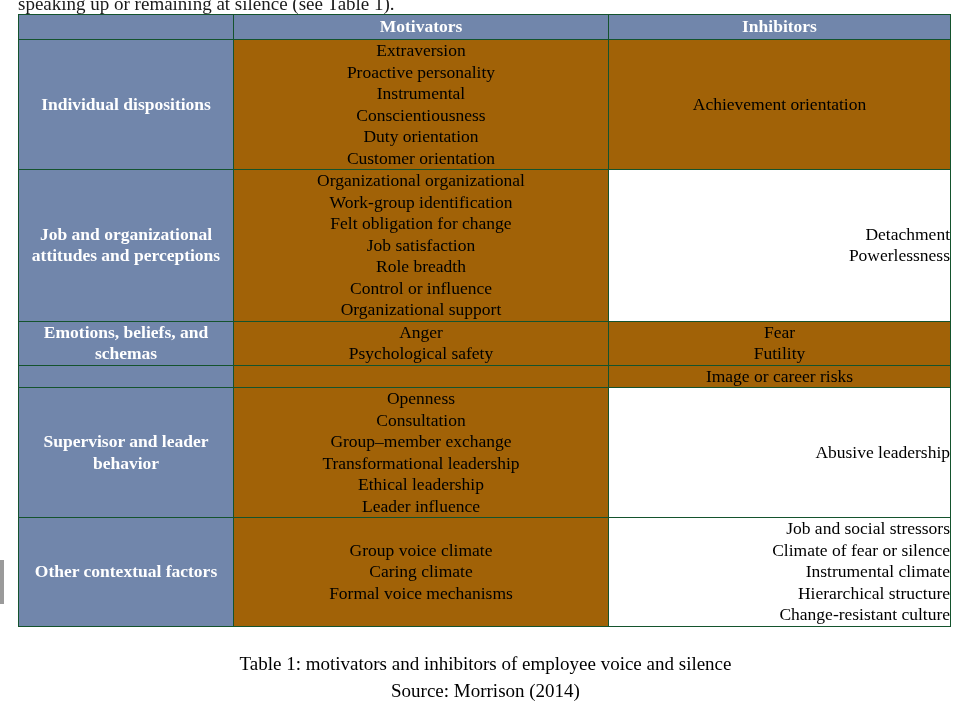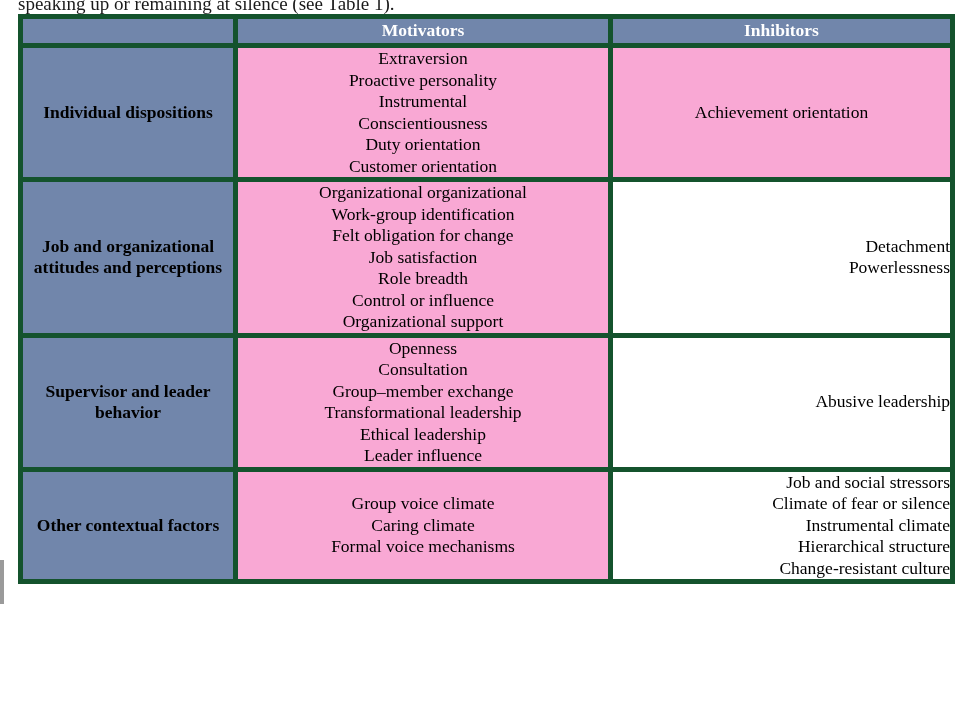--- a/index.html
+++ b/index.html
@@ -41,48 +41,48 @@
     position: absolute;
     left: 18px;
     top: 14px;
     width: 932px;
     border-collapse: collapse;
     table-layout: fixed;
     font-size: 17.5px;
     line-height: 21.5px;
   }
   table.voice-table td, table.voice-table th {
-    border: 5px solid #14532d;
+    border: 1px solid #14532d;
     padding: 0;
     vertical-align: middle;
   }
   .col-cat { width: 215px; }
   .col-mot { width: 375px; }
   .col-inh { width: 342px; }
 
   .hdr-blank {
     background: #7186ab;
   }
   .hdr {
     background: #7186ab;
     color: #ffffff;
     font-weight: bold;
     text-align: center;
     height: 24px;
     font-size: 17.5px;
   }
   .cat {
     background: #7186ab;
-    color: #000000;
+    color: #ffffff;
     font-weight: bold;
     text-align: center;
     padding: 6px 10px;
   }
   .cell-grey {
-    background: #f9a8d4;
+    background: #a16207;
     text-align: center;
     padding: 6px 8px;
   }
   .cell-white {
     background: #ffffff;
     text-align: right;
     padding: 6px 8px;
   }
   .lines div {
     white-space: nowrap;
@@ -145,20 +145,38 @@
             <div>Role breadth</div>
             <div>Control or influence</div>
             <div>Organizational support</div>
           </td>
           <td class="cell-white lines">
             <div>Detachment</div>
             <div>Powerlessness</div>
           </td>
         </tr>
         <tr>
+          <td class="cat">Emotions, beliefs, and schemas</td>
+          <td class="cell-grey lines">
+            <div>Anger</div>
+            <div>Psychological safety</div>
+          </td>
+          <td class="cell-grey lines">
+            <div>Fear</div>
+            <div>Futility</div>
+          </td>
+        </tr>
+        <tr>
+          <td class="cat"></td>
+          <td class="cell-grey lines">&nbsp;</td>
+          <td class="cell-grey lines">
+            <div>Image or career risks</div>
+          </td>
+        </tr>
+        <tr>
           <td class="cat">Supervisor and leader behavior</td>
           <td class="cell-grey lines">
             <div>Openness</div>
             <div>Consultation</div>
             <div>Group–member exchange</div>
             <div>Transformational leadership</div>
             <div>Ethical leadership</div>
             <div>Leader influence</div>
           </td>
           <td class="cell-white lines">
@@ -177,15 +195,17 @@
             <div>Climate of fear or silence</div>
             <div>Instrumental climate</div>
             <div>Hierarchical structure</div>
             <div>Change-resistant culture</div>
           </td>
         </tr>
       </tbody>
   </table>
 
   <div class="caption">
+    <div>Table 1: motivators and inhibitors of employee voice and silence</div>
+    <div>Source: Morrison (2014)</div>
   </div>
 
 </div>
 
 </body></html>

